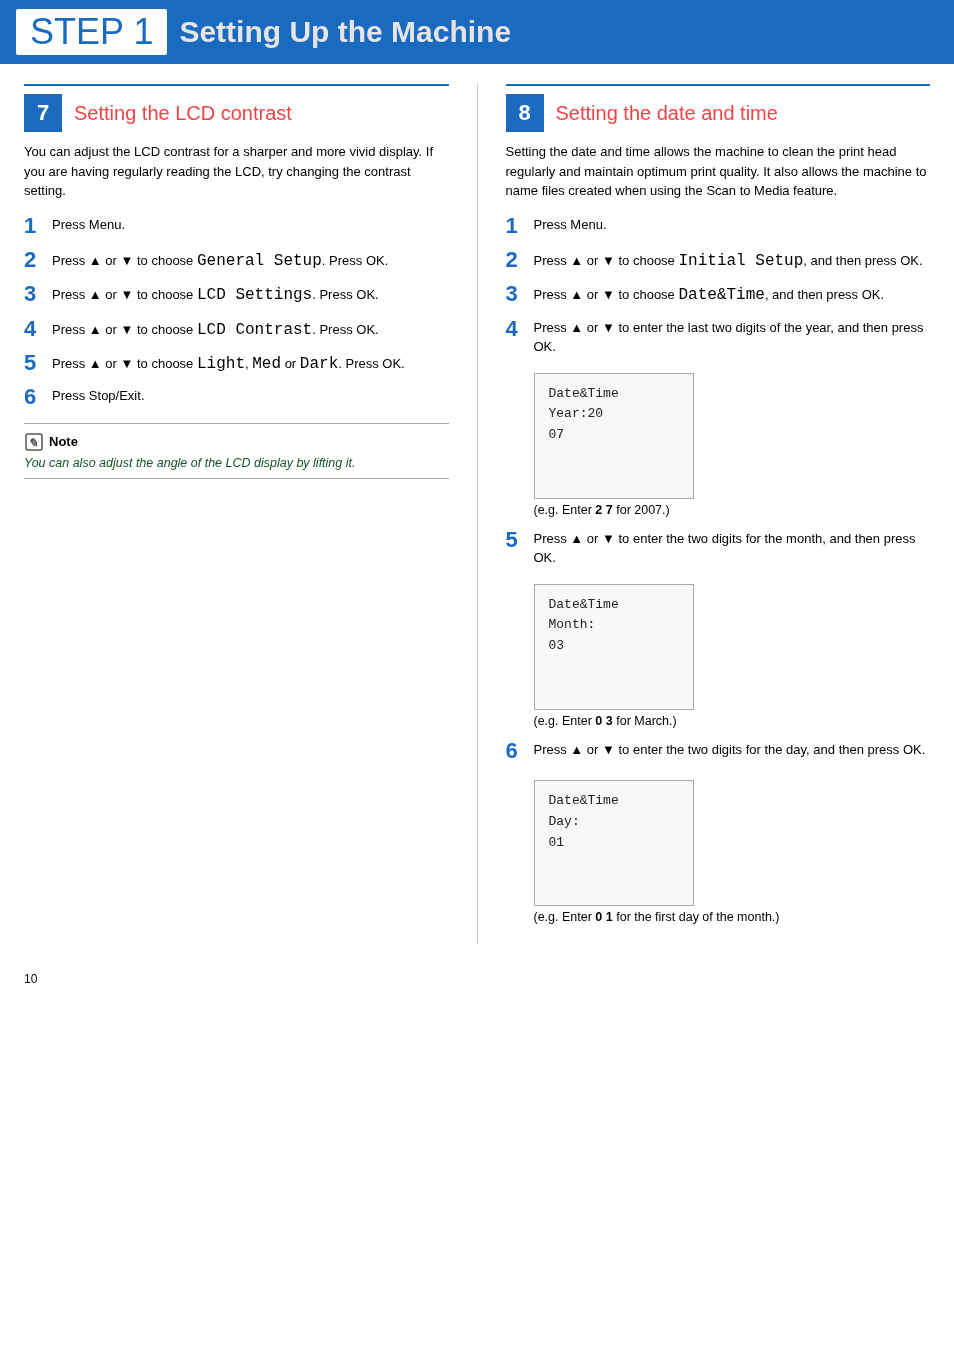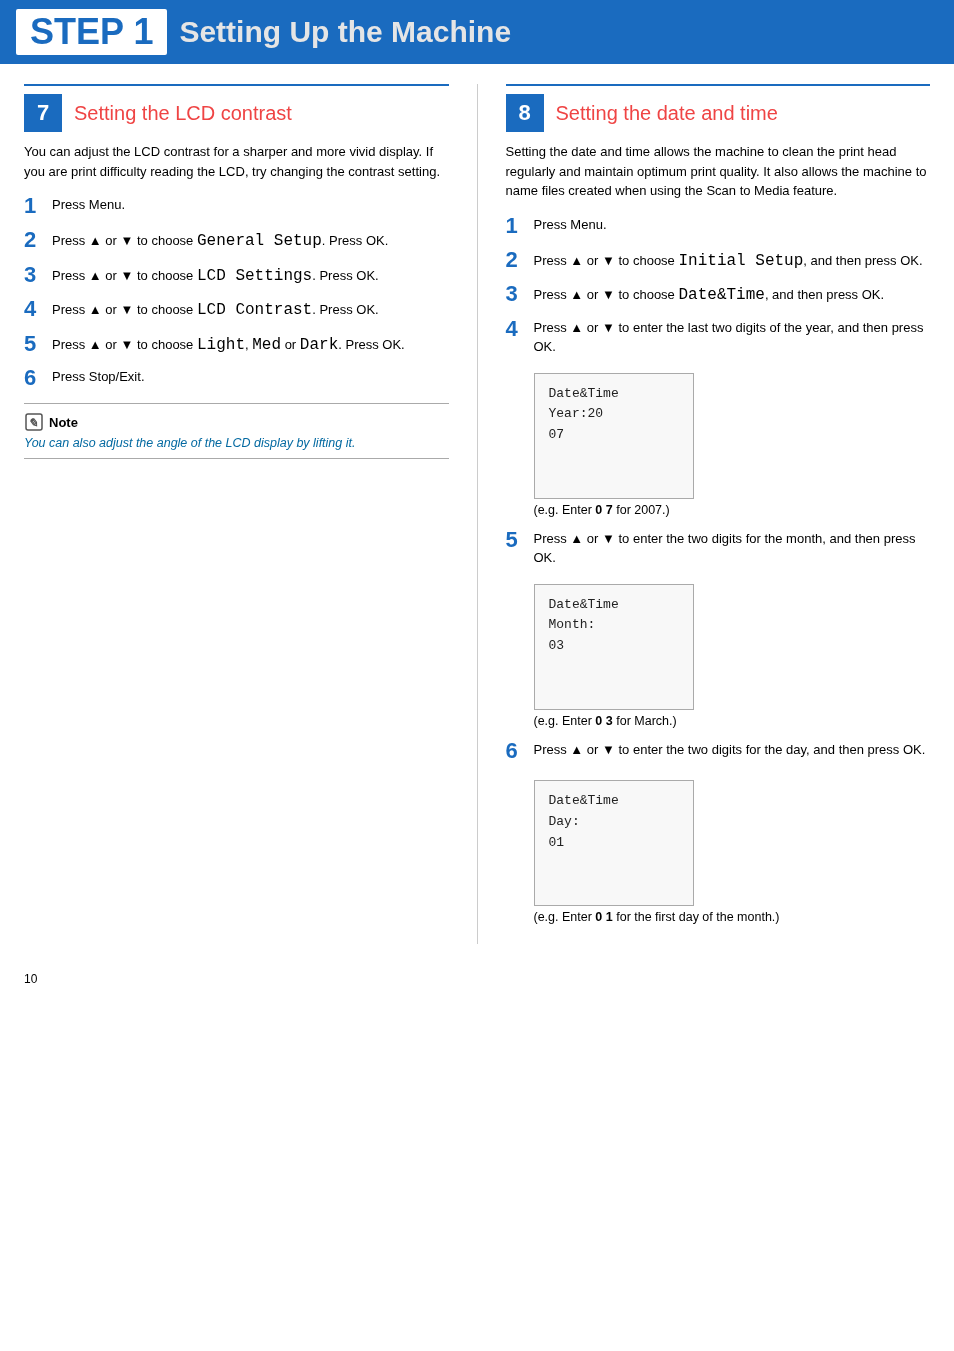--- a/index.html
+++ b/index.html
@@ -17,21 +17,21 @@
       background: #1a6bbf;
       display: flex;
       align-items: center;
       padding: 8px 16px;
       min-height: 64px;
     }
     .header-step {
       background: #fff;
       color: #1a6bbf;
       font-size: 36px;
-      font-weight: 700;
+      font-weight: 400;
       padding: 2px 14px;
       margin-right: 12px;
       border-radius: 2px;
     }
     .header-title {
       color: #e5e5e5;
       font-size: 30px;
       font-weight: 700;
     }
 
@@ -162,21 +162,21 @@
     .note-icon {
       display: inline-block;
       width: 20px;
       height: 20px;
       margin-right: 5px;
       position: relative;
     }
     .note-text {
       font-style: italic;
       font-size: 12.5px;
-      color: #0369a1;
+      color: #14532d;
     }
 
     
     .page-number {
       font-size: 12px;
       padding: 8px 24px;
       color: #000;
     }
 
     
@@ -196,21 +196,21 @@
 </div>
 
 <div class="page-content">
 
   <div class="col">
     <div class="section">
       <div class="section-header">
         <div class="section-number">7</div>
         <div class="section-title">Setting the LCD contrast</div>
       </div>
-      <p class="section-desc">You can adjust the LCD contrast for a sharper and more vivid display. If you are print difficulty reading the LCD, try changing the contrast setting.</p>
+      <p class="section-desc">You can adjust the LCD contrast for a sharper and more vivid display. If you are having regularly reading the LCD, try changing the contrast setting.</p>
 
       <ul class="steps-list">
 
         <li class="step-item">
           <span class="step-num">1</span>
           <span class="step-text">Press <strong>Menu</strong>.</span>
         </li>
 
         <li class="step-item">
           <span class="step-num">2</span>
@@ -281,21 +281,21 @@
         </li>
 
         <li style="margin-bottom:4px;">
           <div class="step-item">
             <span class="step-num">4</span>
             <span class="step-text">Press ▲ or ▼ to enter the last two digits of the year, and then press <strong>OK</strong>.</span>
           </div>
           <div class="lcd-box">
             Date&amp;Time<br>Year:20<br>07<br>&nbsp;<br>&nbsp;
           </div>
-          <div class="example-text">(e.g. Enter <strong>0 7</strong> for 2007.)</div>
+          <div class="example-text">(e.g. Enter <strong>2 7</strong> for 2007.)</div>
         </li>
 
         <li style="margin-bottom:4px;">
           <div class="step-item">
             <span class="step-num">5</span>
             <span class="step-text">Press ▲ or ▼ to enter the two digits for the month, and then press <strong>OK</strong>.</span>
           </div>
           <div class="lcd-box">
             Date&amp;Time<br>Month:<br>03<br>&nbsp;<br>&nbsp;
           </div>

